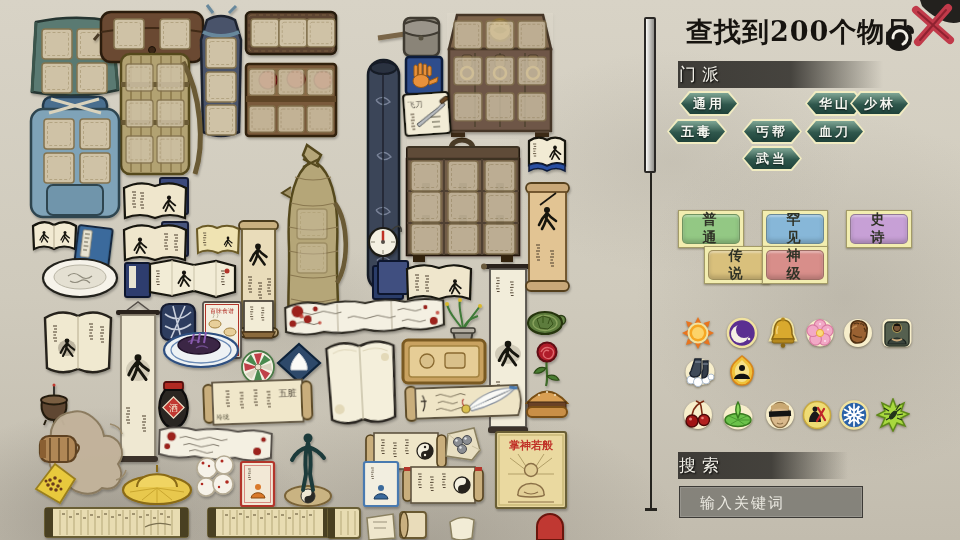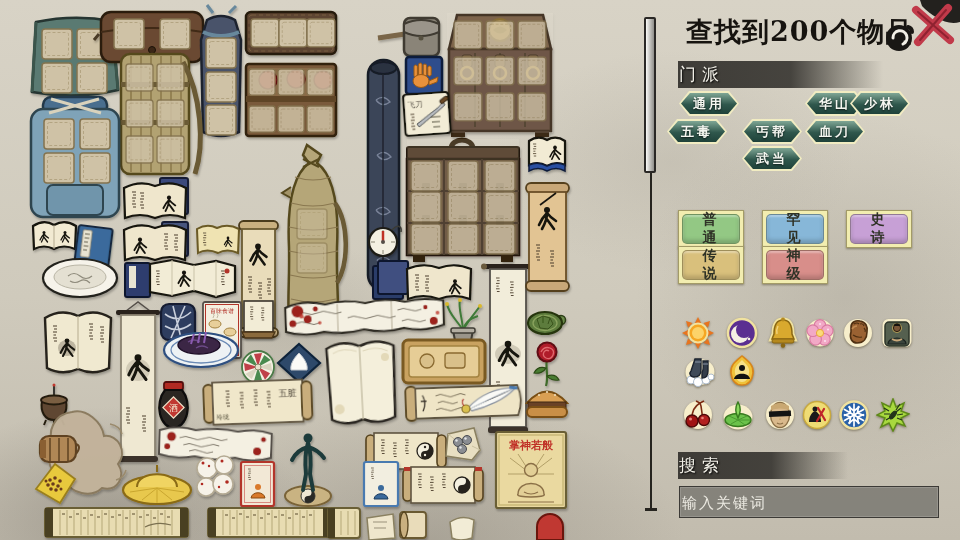--- a/index.html
+++ b/index.html
@@ -27,23 +27,23 @@
     background:linear-gradient(180deg,#7fa695,#2f574c 55%,#1f423a);}
   .hex span{position:relative;color:#f4f6f0;font-size:13px;font-weight:bold;letter-spacing:3px;text-shadow:0 1px 2px rgba(0,0,0,.7);}
   .qbtn{position:absolute;width:66px;height:30px;border-radius:0;border:1px solid rgba(110,100,55,.6);
     background:#f2edb0;padding:18px;cursor:pointer;display:flex;align-items:center;justify-content:center;
     box-shadow:0 1px 2px rgba(60,50,20,.45);}
   .qbtn i{position:absolute;inset:3px;border-radius:5px;border:1px solid rgba(50,50,30,.35);
     box-shadow:inset 0 -3px 4px rgba(0,0,0,.18),inset 0 2px 2px rgba(255,255,255,.35);}
   .qbtn span{position:relative;font-size:14px;font-weight:bold;color:#2f3226;letter-spacing:3px;}
   .sicon{position:absolute;width:34px;height:34px;cursor:pointer;}
   .sicon svg{display:block;filter:drop-shadow(0 1px 1px rgba(60,50,20,.5));}
-  .search-box{position:absolute;left:679px;top:486px;width:260px;height:32px;box-sizing:border-box;
+  .search-box{position:absolute;left:679px;top:486px;width:184px;height:32px;box-sizing:border-box;
     background:rgba(118,116,110,.80);border:1.5px solid #3c3a36;box-shadow:inset 0 0 0 1px rgba(255,255,255,.14);
-    color:#f4f2ec;font-size:15px;padding:0 2px;outline:none;letter-spacing:2px;}
+    color:#f4f2ec;font-size:15px;padding:0 20px;outline:none;letter-spacing:2px;}
   .search-box::placeholder{color:#eceae2;opacity:1;}
   .sb-track{position:absolute;left:650px;top:20px;width:2px;height:490px;background:#26241f;cursor:pointer;}
   .sb-foot{position:absolute;left:645px;top:508px;width:12px;height:3px;background:#26241f;}
   .sb-thumb{position:absolute;left:644px;top:17px;width:12px;height:156px;border:2px solid #2a2826;border-radius:2px;
     box-sizing:border-box;background:linear-gradient(90deg,#fafaf8,#b9b8b4 60%,#8f8e8a);cursor:grab;}
   .corner{position:absolute;left:896px;top:0;}
   .eye{position:absolute;left:884px;top:21px;width:32px;height:32px;cursor:pointer;}
 </style>
 </head>
 <body>
@@ -836,21 +836,21 @@
       <span>普通</span>
     </button>
 <button class="qbtn" style="left:762px;top:210px;">
       <i style="background-color: rgb(135, 183, 216);"></i>
       <span>罕见</span>
     </button>
 <button class="qbtn" style="left:846px;top:210px;">
       <i style="background-color: rgb(199, 160, 214);"></i>
       <span>史诗</span>
     </button>
-<button class="qbtn" style="left:678px;top:246px;">
+<button class="qbtn" style="left:704px;top:246px;">
       <i style="background-color: rgb(217, 192, 124);"></i>
       <span>传说</span>
     </button>
 <button class="qbtn" style="left:762px;top:246px;font-family:Liberation Mono, monospace;">
       <i style="background-color: rgb(216, 142, 138);"></i>
       <span>神级</span>
     </button>
 
 
 <span class="sicon" style="left:681px;top:316px;">

